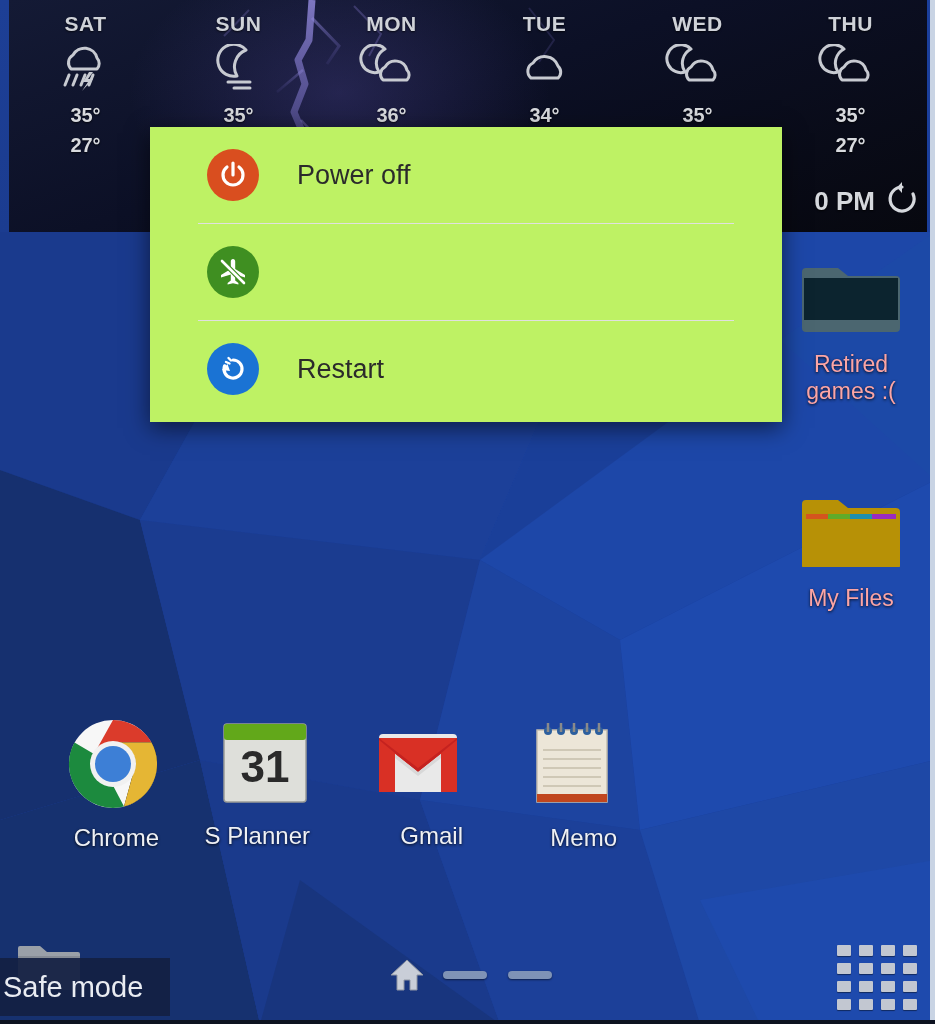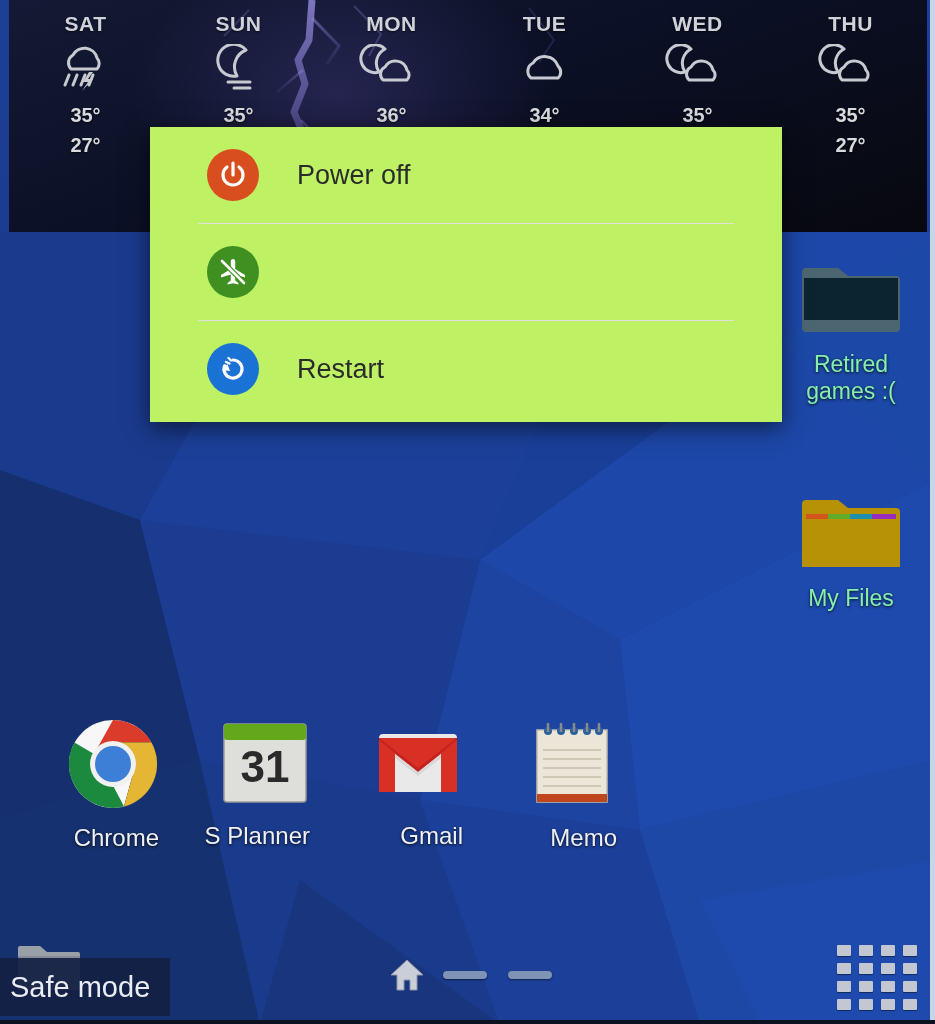--- a/index.html
+++ b/index.html
@@ -88,21 +88,21 @@
   }
 
   
   .desk-item {
     position: absolute; width: 150px;
     display: flex; flex-direction: column; align-items: center;
     z-index: 10;
   }
   .desk-label {
     margin-top: 9px;
-    font-size: 23px; color: #86efac; text-align: center; line-height: 1.18;
+    font-size: 23px; color: #fca5a5; text-align: center; line-height: 1.18;
     text-shadow: 0 1px 3px rgba(0,0,0,.85);
   }
   #folder-retired { left: 776px; top: 258px; }
   #folder-myfiles { left: 776px; top: 492px; }
 
   
   .dock-item {
     position: absolute; width: 150px;
     display: flex; flex-direction: column; align-items: flex-end;
     z-index: 10;
@@ -142,21 +142,21 @@
   
   #bg-folder {
     position: absolute; left: 18px; bottom: 28px; z-index: 11;
   }
   
   #safe-toast {
     position: absolute; left: 0; bottom: 8px;
     width: 170px; height: 58px;
     background: rgba(19,31,66,0.92);
     display: flex; align-items: center;
-    padding-left: 10px;
+    padding-left: 3px;
     z-index: 13;
   }
   #safe-toast .txt {
     font-size: 29px; color: #e9ecf2; white-space: nowrap;
   }
 
   
   #power-dialog {
     position: absolute; left: 150px; top: 127px;
     width: 632px; height: 295px;
@@ -306,20 +306,29 @@
               <path d="M24 36 a8 8 0 0 1 2 -13 a12 12 0 0 1 22 3 a7 7 0 0 1 0 10 Z"></path>
             </g>
           </svg>
         </div>
         <div class="wx-hi">35°</div>
         <div class="wx-lo">27°</div>
       </div>
 
     </div>
 
+    <div id="wx-time">
+      <span class="t">0 PM</span>
+      <span>
+        <svg width="34" height="34" viewBox="0 0 34 34">
+          <path d="M17 5 a12 12 0 1 0 11 7" fill="none" stroke="#d5d8dd" stroke-width="3.2" stroke-linecap="round"></path>
+          <path d="M17 0 L17 11 L12 5.5 Z" fill="#d5d8dd"></path>
+        </svg>
+      </span>
+    </div>
   </div>
 
   <div class="desk-item" id="folder-retired">
     <span>
       <svg width="98" height="80" viewBox="0 0 98 80">
         <path d="M4 10 h32 l10 8 h48 a4 4 0 0 1 4 4 v48 a4 4 0 0 1 -4 4 H4 a4 4 0 0 1 -4 -4 V14 a4 4 0 0 1 4 -4 Z" fill="#4b6670"></path>
         <rect x="2" y="20" width="94" height="44" fill="#0c242f"></rect>
         <rect x="2" y="62" width="94" height="10" fill="#4b6670"></rect>
       </svg>
     </span>

